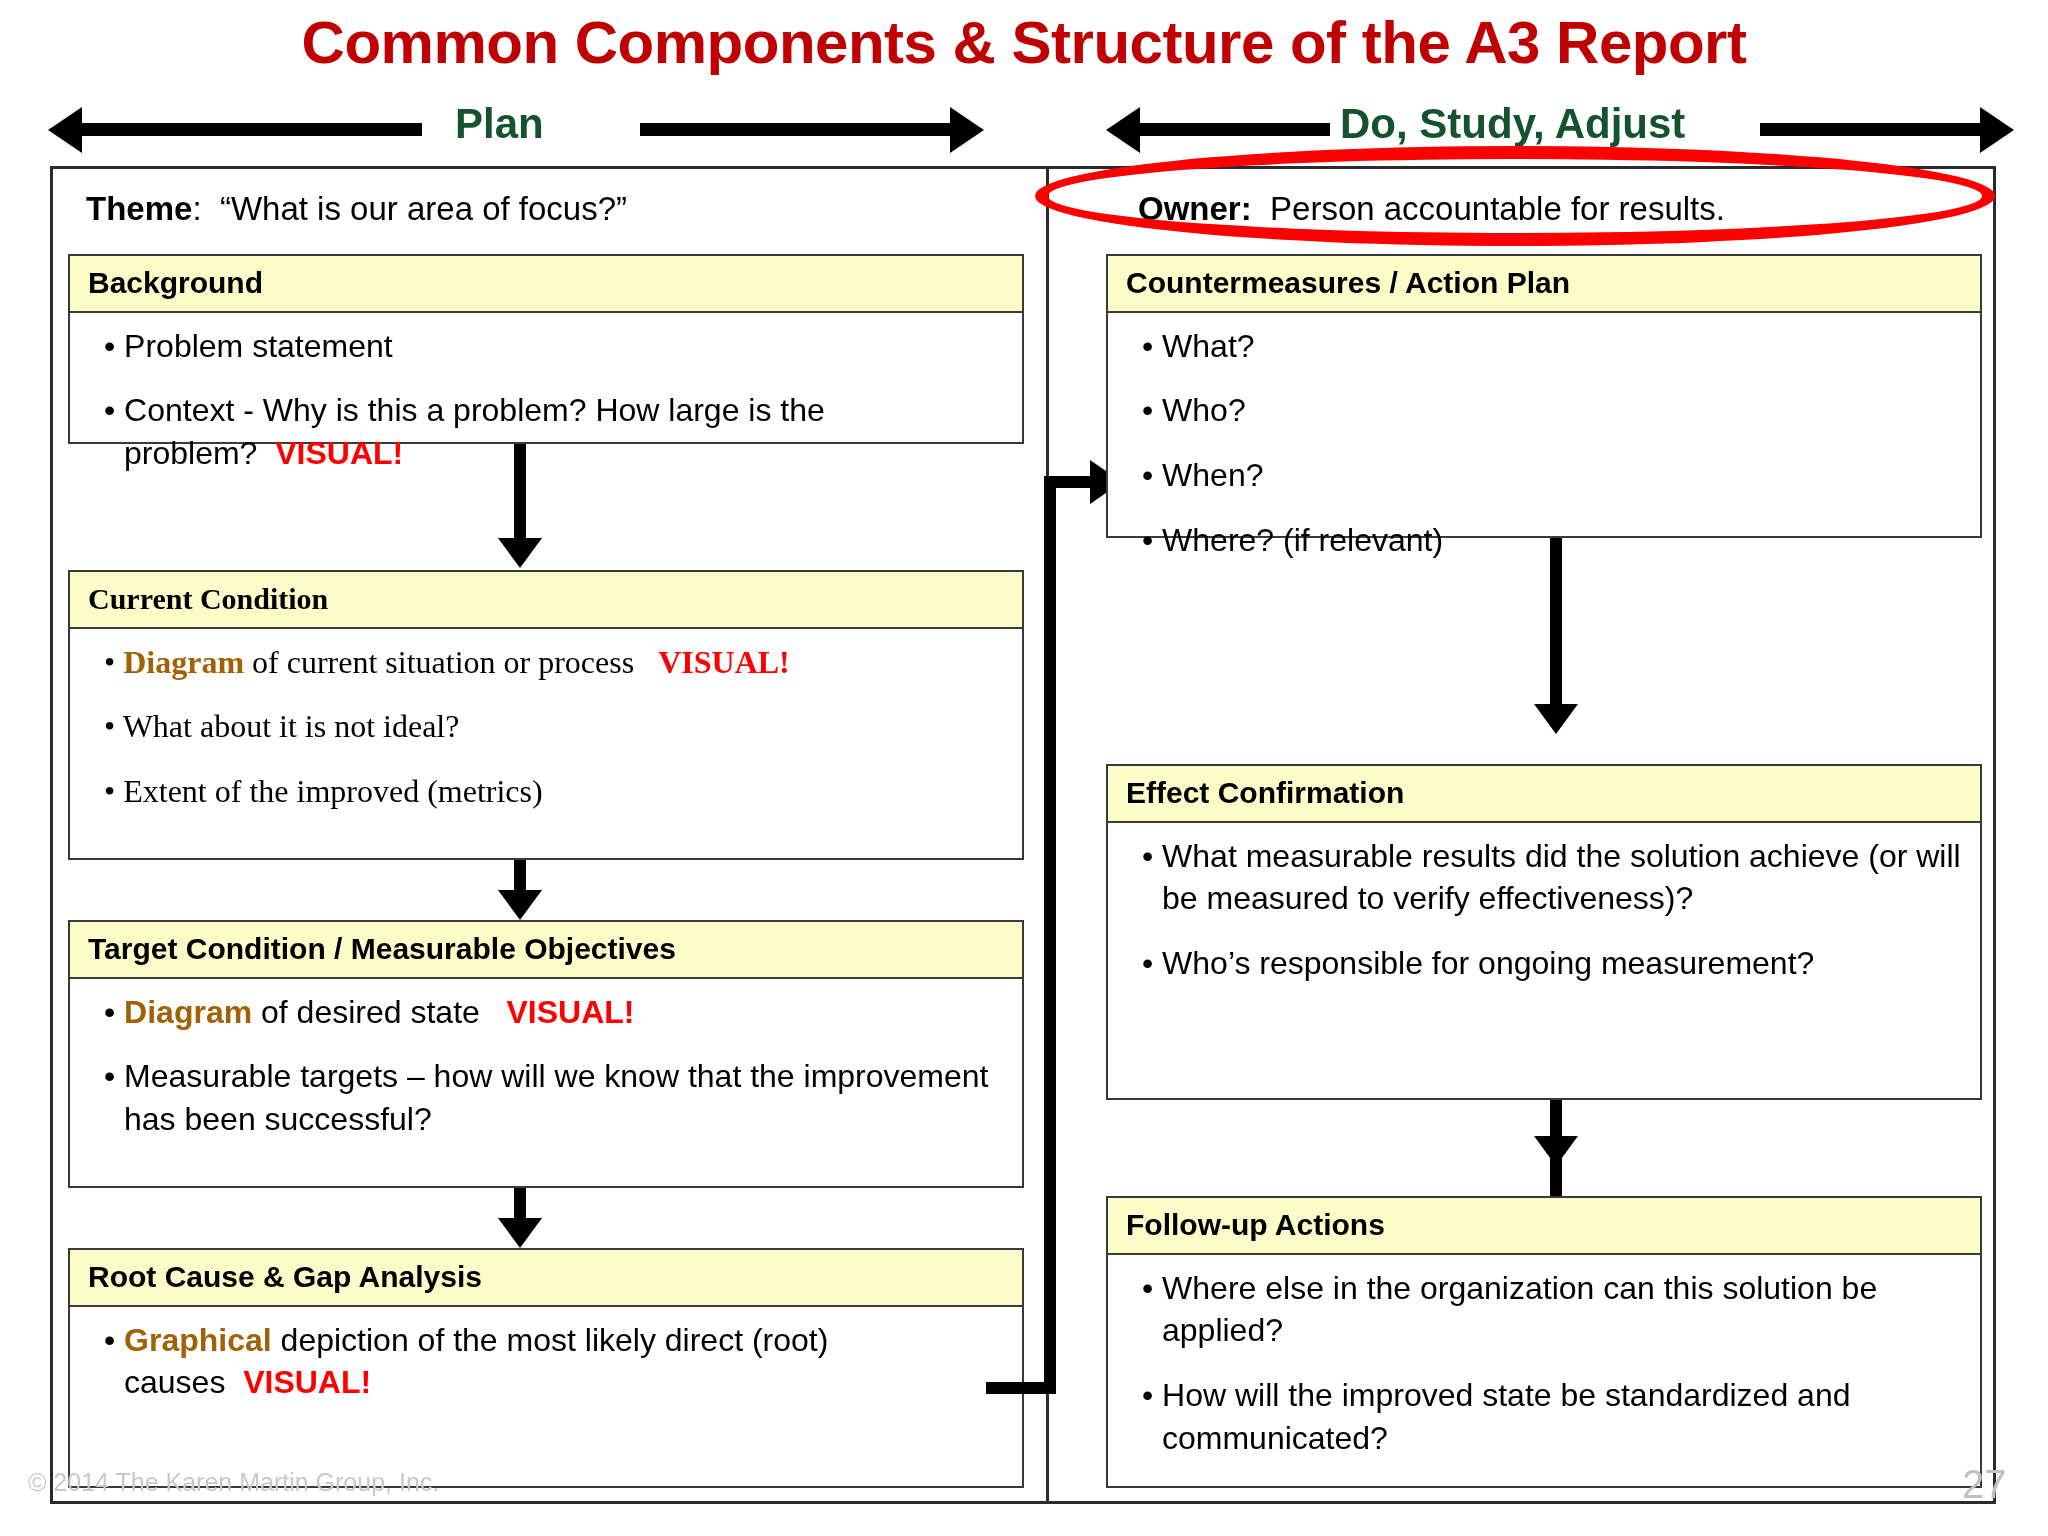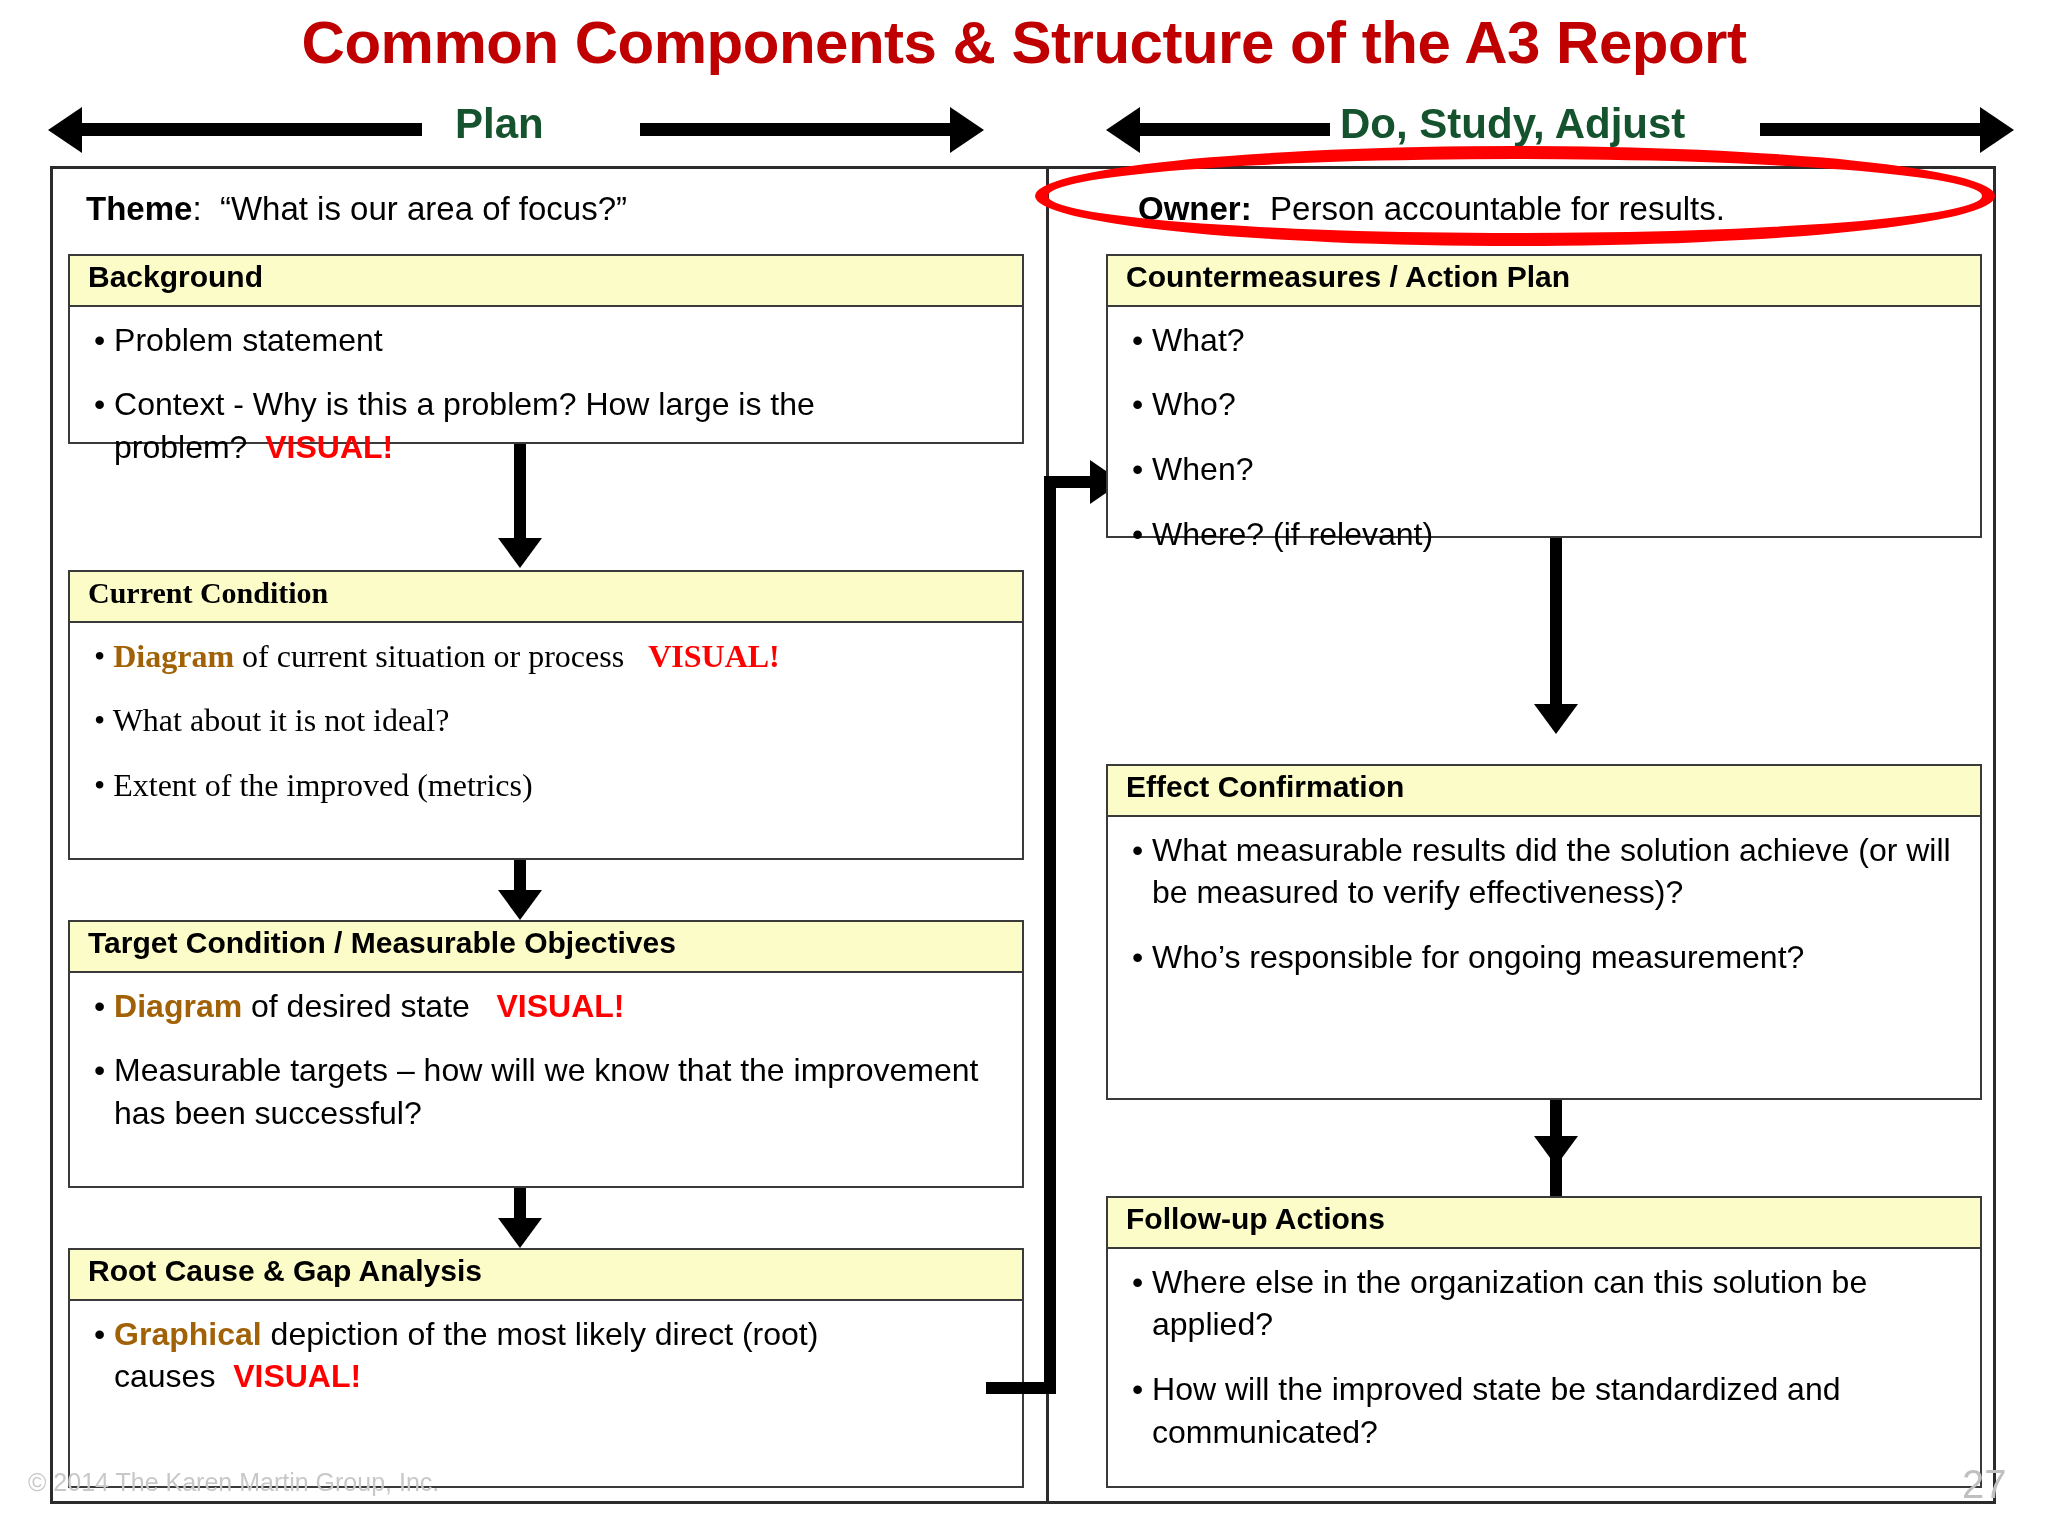--- a/index.html
+++ b/index.html
@@ -96,27 +96,27 @@
     border: 2px solid #3a3a3a;
     box-sizing: border-box;
     background: #ffffff;
   }
   .section-head {
     background: #FCFCC8;
     border-bottom: 2px solid #3a3a3a;
     font-size: 30px;
     font-weight: bold;
     color: #000000;
-    padding: 4px 0 10px 18px;
+    padding: 10px 0 10px 18px;
     box-sizing: border-box;
     white-space: nowrap;
     line-height: 1.15;
   }
   .section-body {
-    padding: 12px 16px 6px 24px;
+    padding: 12px 16px 6px 34px;
     box-sizing: border-box;
   }
   .bullet {
     font-size: 32px;
     color: #000000;
     line-height: 1.34;
     margin: 0 0 22px 0;
     text-indent: -20px;
     padding-left: 20px;
   }

